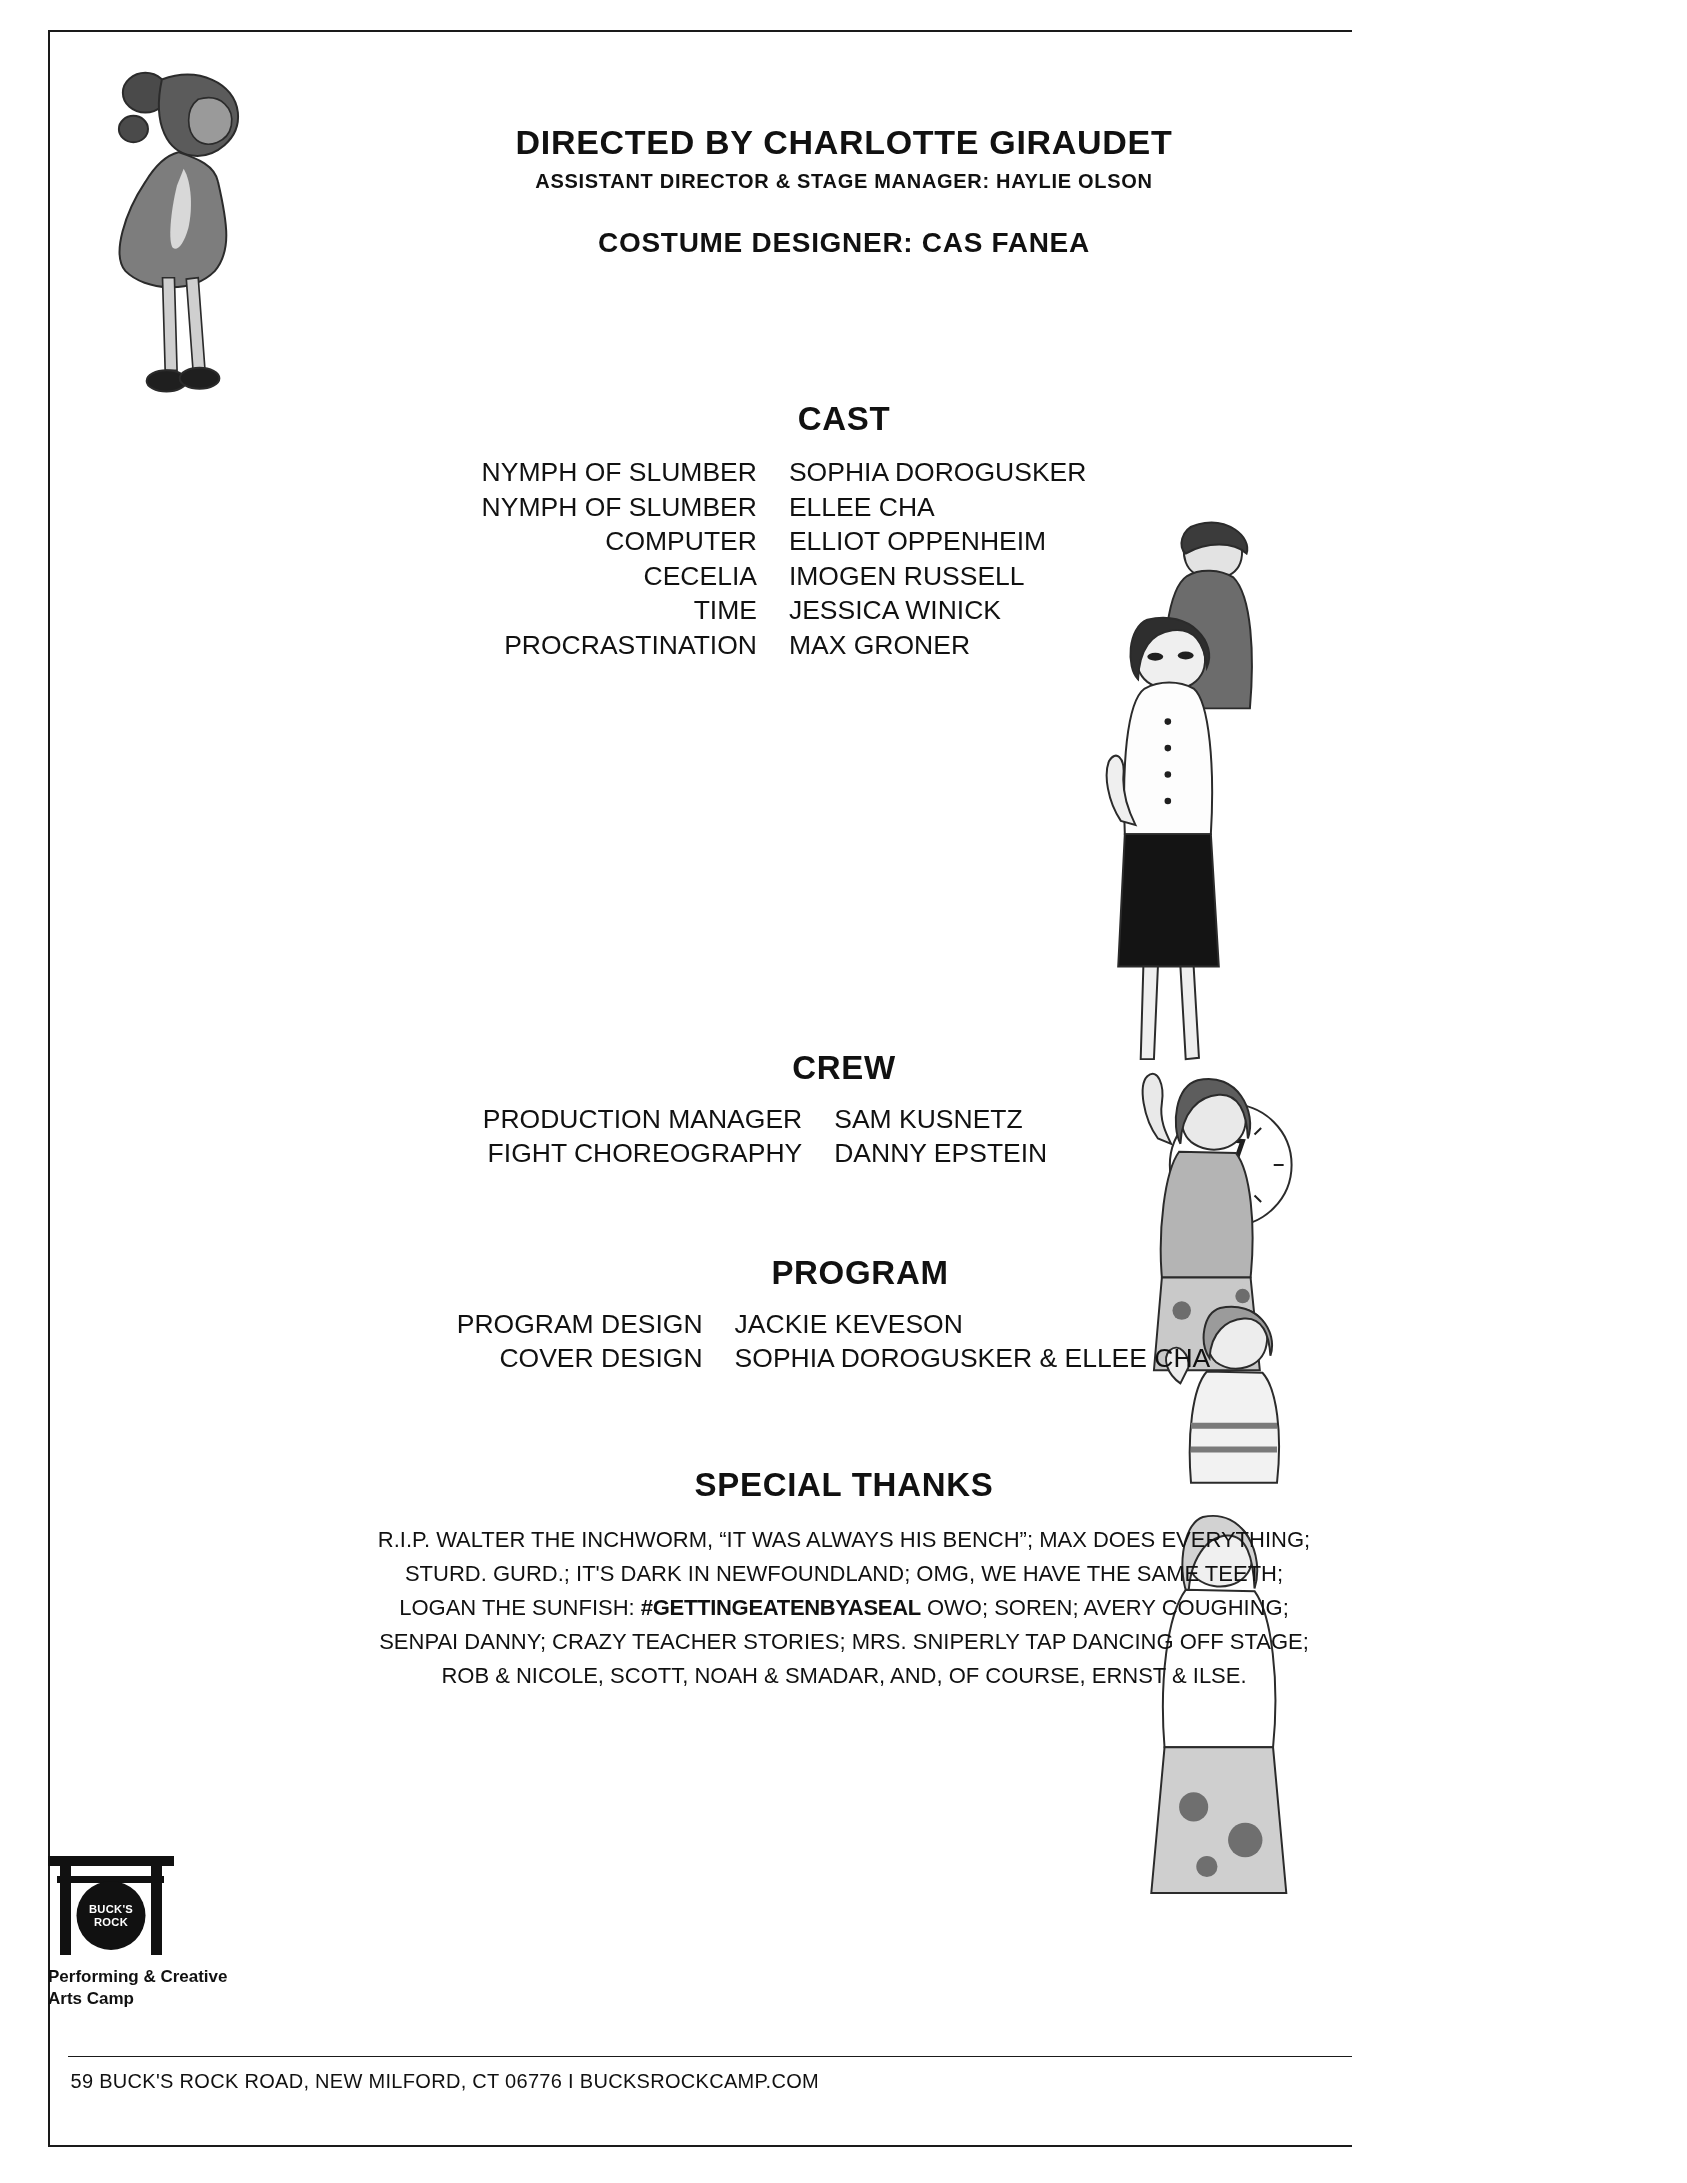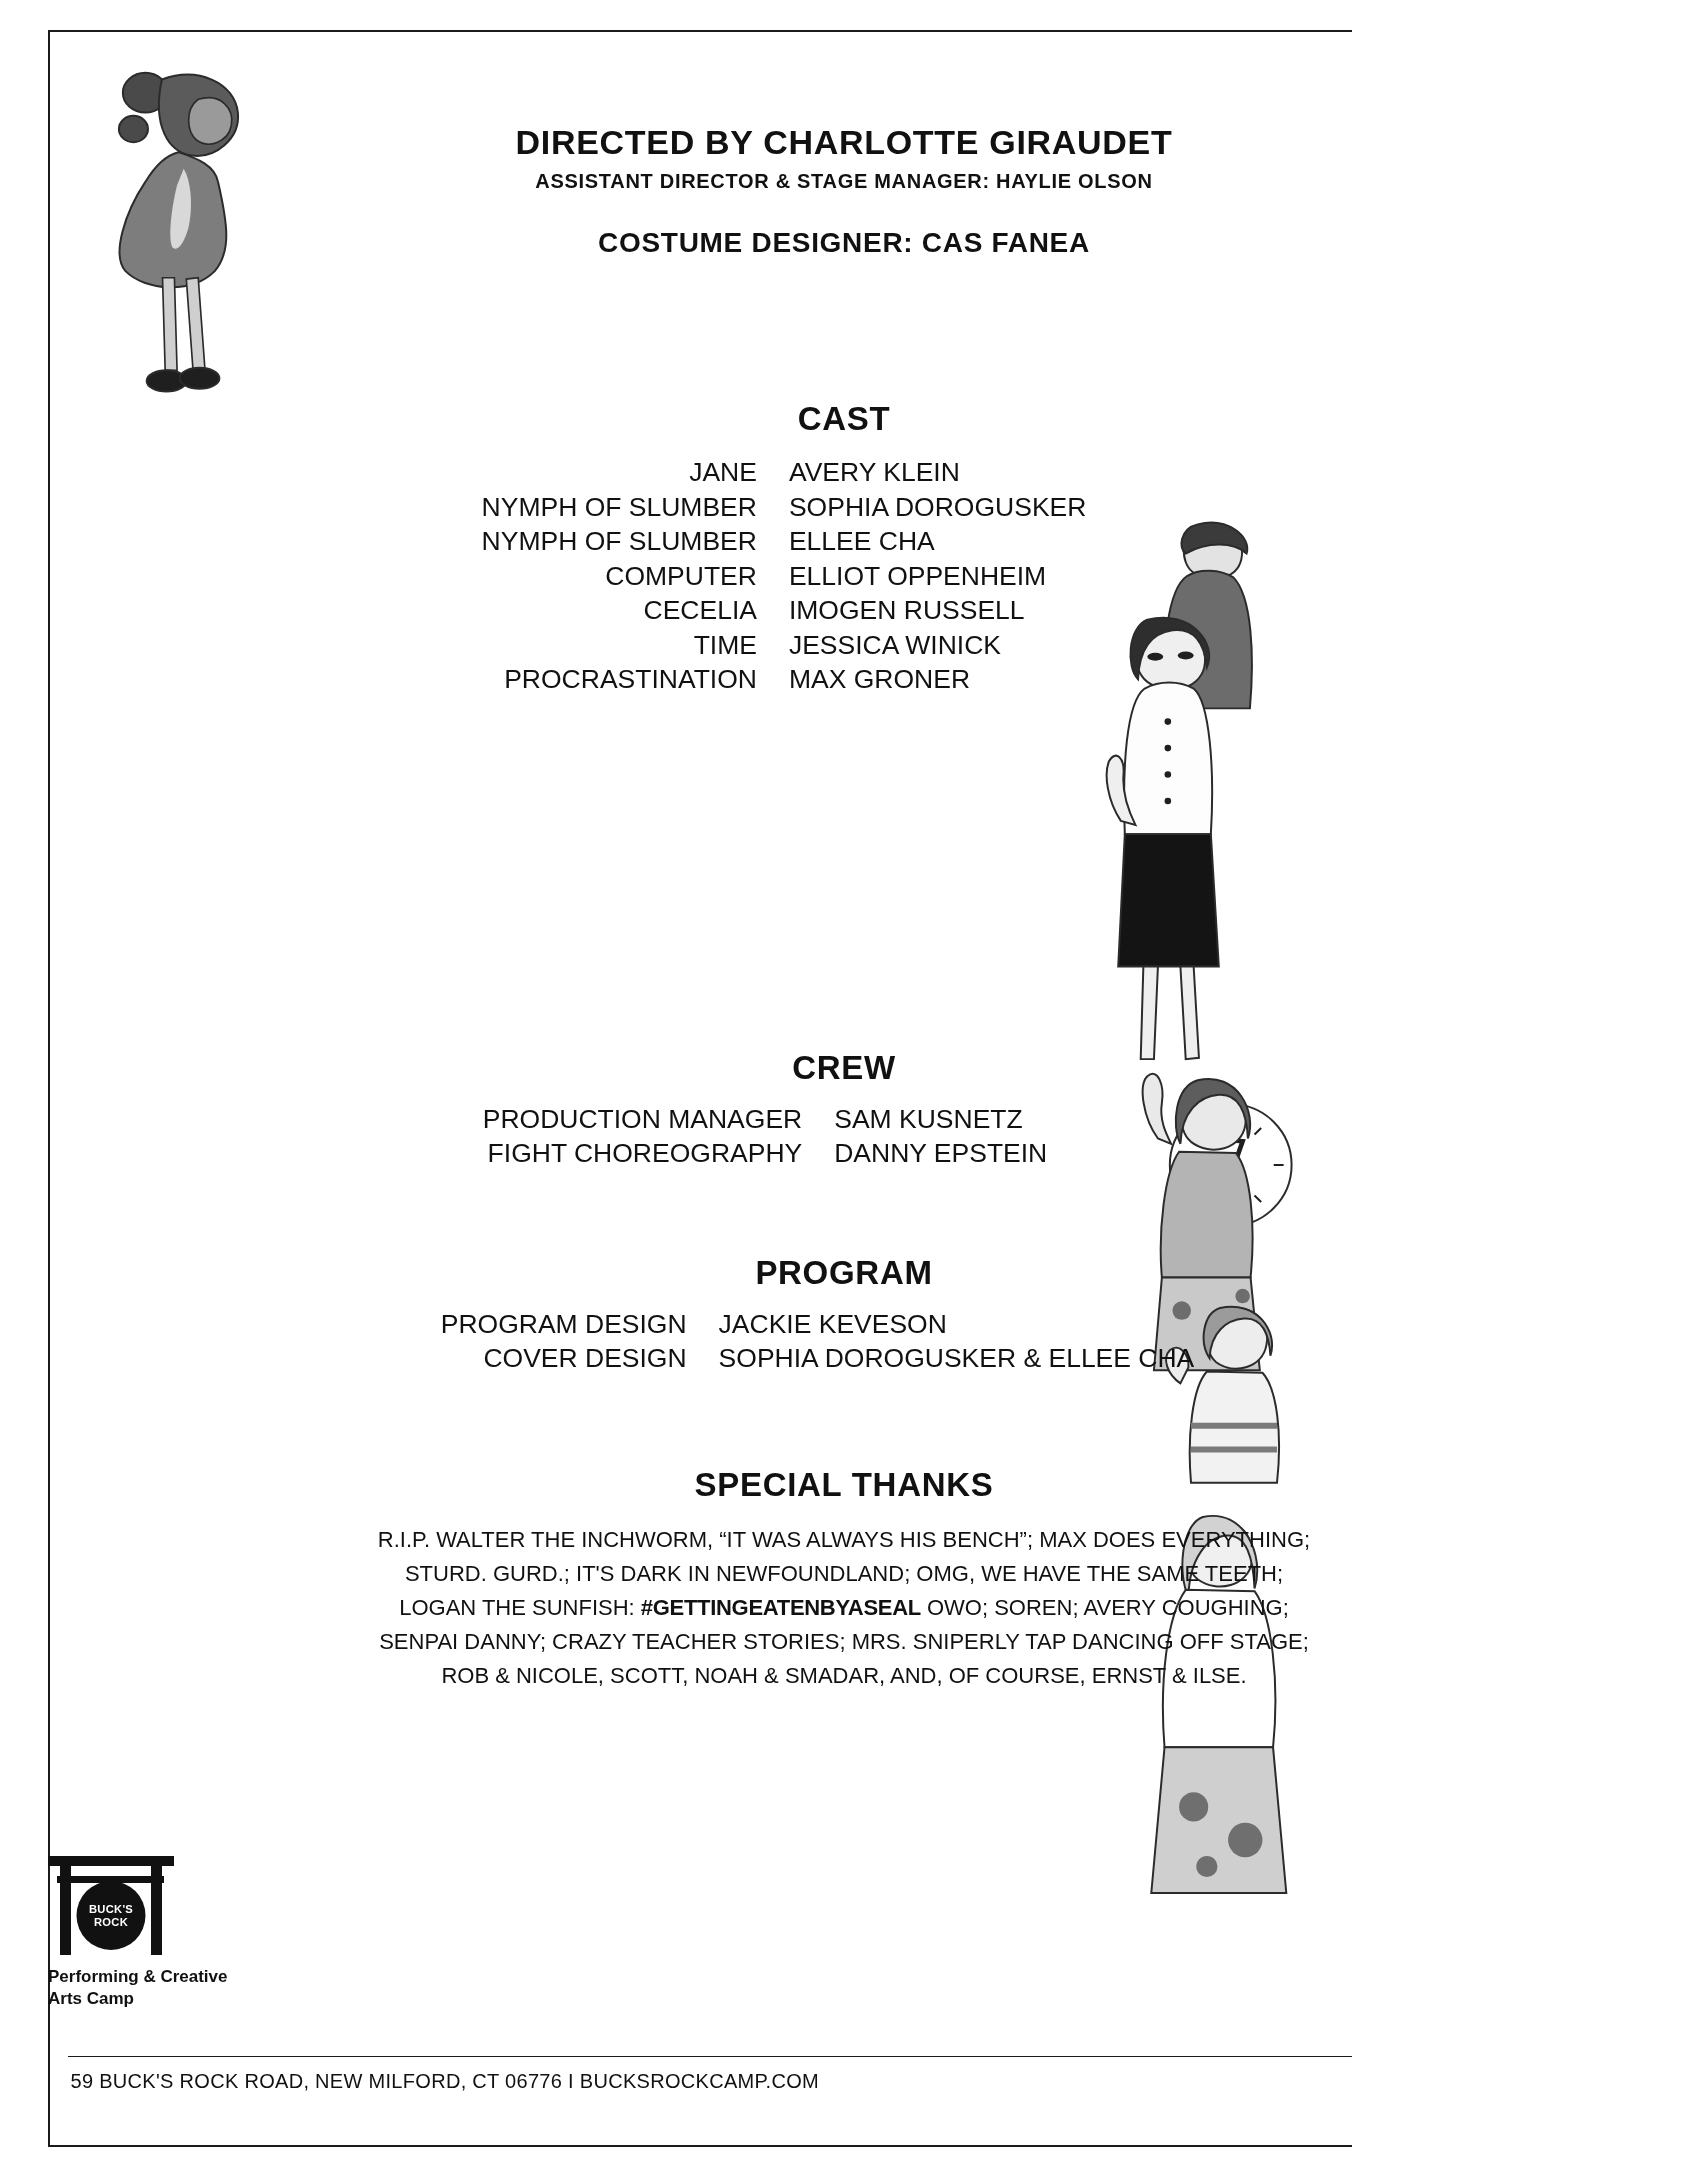--- a/index.html
+++ b/index.html
@@ -111,21 +111,21 @@
   }
 
   
   .cast-section { position: absolute; left: 0; top: 370px; width: 1592px; }
   .cast-section .pair-list { margin-top: 17px; }
   .cast-section .pair-list { transform: translateX(-60px); }
 
   .crew-section { position: absolute; left: 0; top: 1019px; width: 1592px; }
   .crew-section .pair-list { margin-top: 14.6px; transform: translateX(-79px); }
 
-  .program-section { position: absolute; left: 0; top: 1224px; width: 1592px; }
+  .program-section { position: absolute; left: 0; top: 1224px; width: 1592px; padding-left: 16px; }
   .program-section .pair-list { margin-top: 14.6px; transform: translateX(-26.5px); }
 
   
   .thanks-section {
     position: absolute;
     left: 0;
     top: 1436px;
     width: 1592px;
     text-align: center;
   }
@@ -321,24 +321,20 @@
     <div class="credits-block">
       <div class="director">DIRECTED BY CHARLOTTE GIRAUDET</div>
       <div class="asst-director">ASSISTANT DIRECTOR &amp; STAGE MANAGER:  HAYLIE OLSON</div>
       <div class="costume">COSTUME DESIGNER: CAS FANEA</div>
     </div>
 
     <div class="cast-section">
       <div class="section-title">CAST</div>
       <div class="pair-list">
         <div class="pair-row">
-          <div class="pair-role">JANE</div>
-          <div class="pair-name">AVERY KLEIN</div>
-        </div>
-        <div class="pair-row">
           <div class="pair-role">NYMPH OF SLUMBER</div>
           <div class="pair-name">SOPHIA DOROGUSKER</div>
         </div>
         <div class="pair-row">
           <div class="pair-role">NYMPH OF SLUMBER</div>
           <div class="pair-name">ELLEE CHA</div>
         </div>
         <div class="pair-row">
           <div class="pair-role">COMPUTER</div>
           <div class="pair-name">ELLIOT OPPENHEIM</div>

